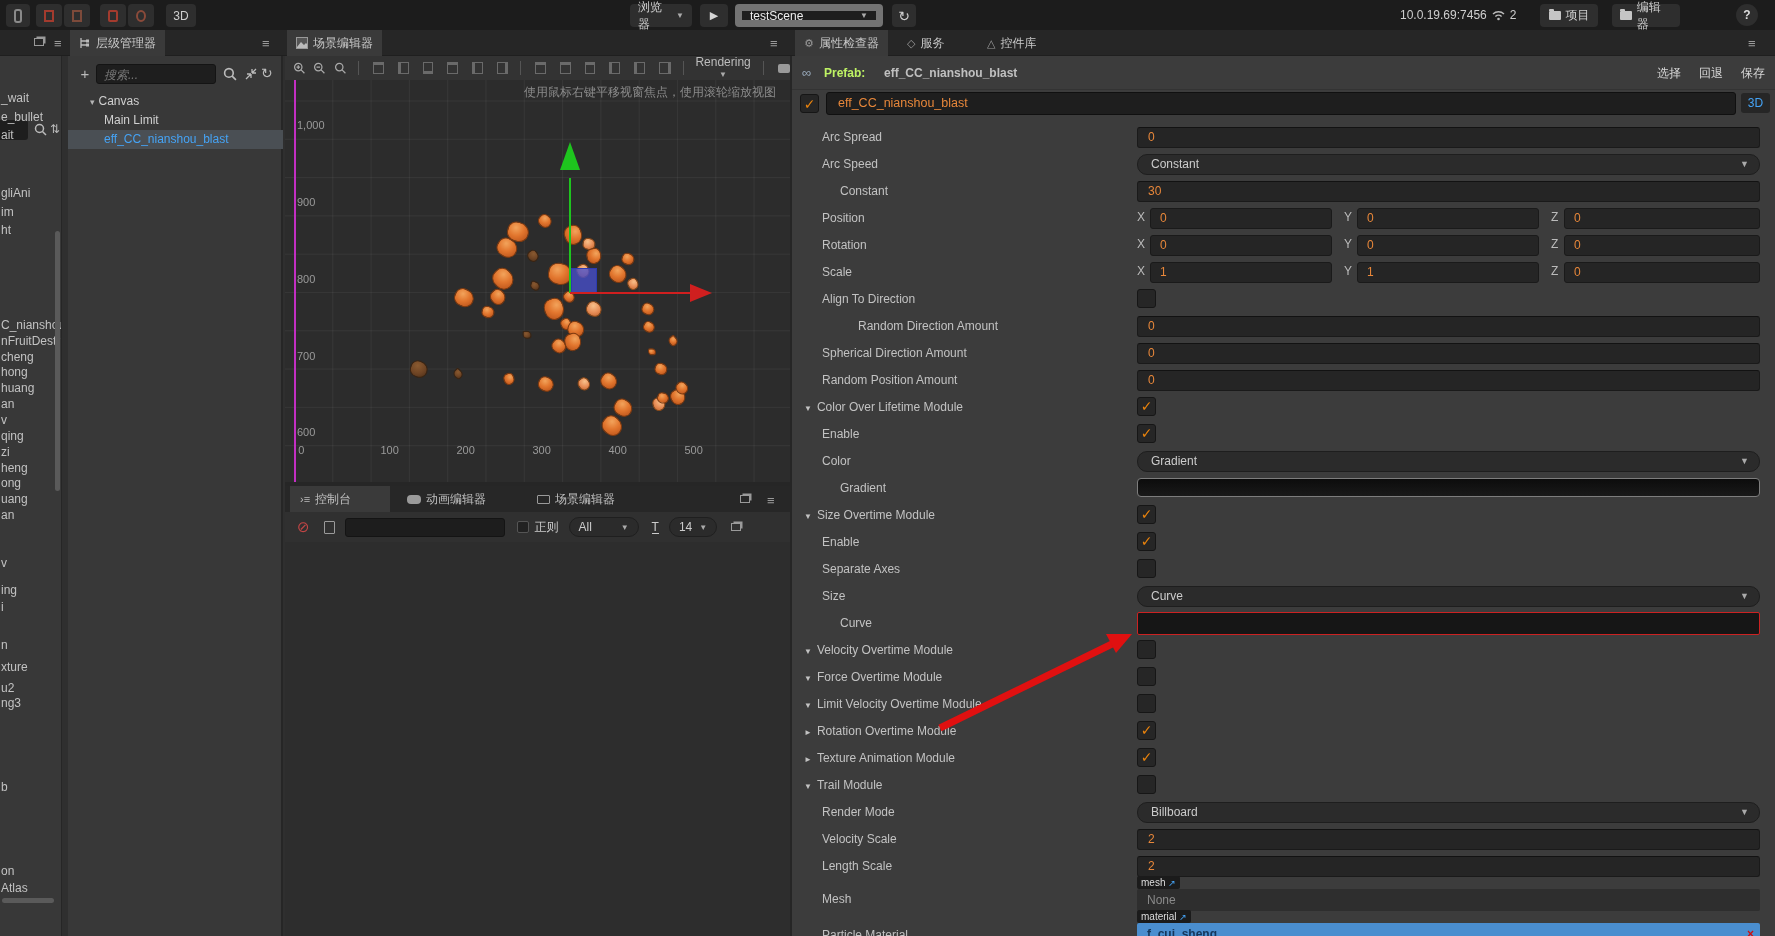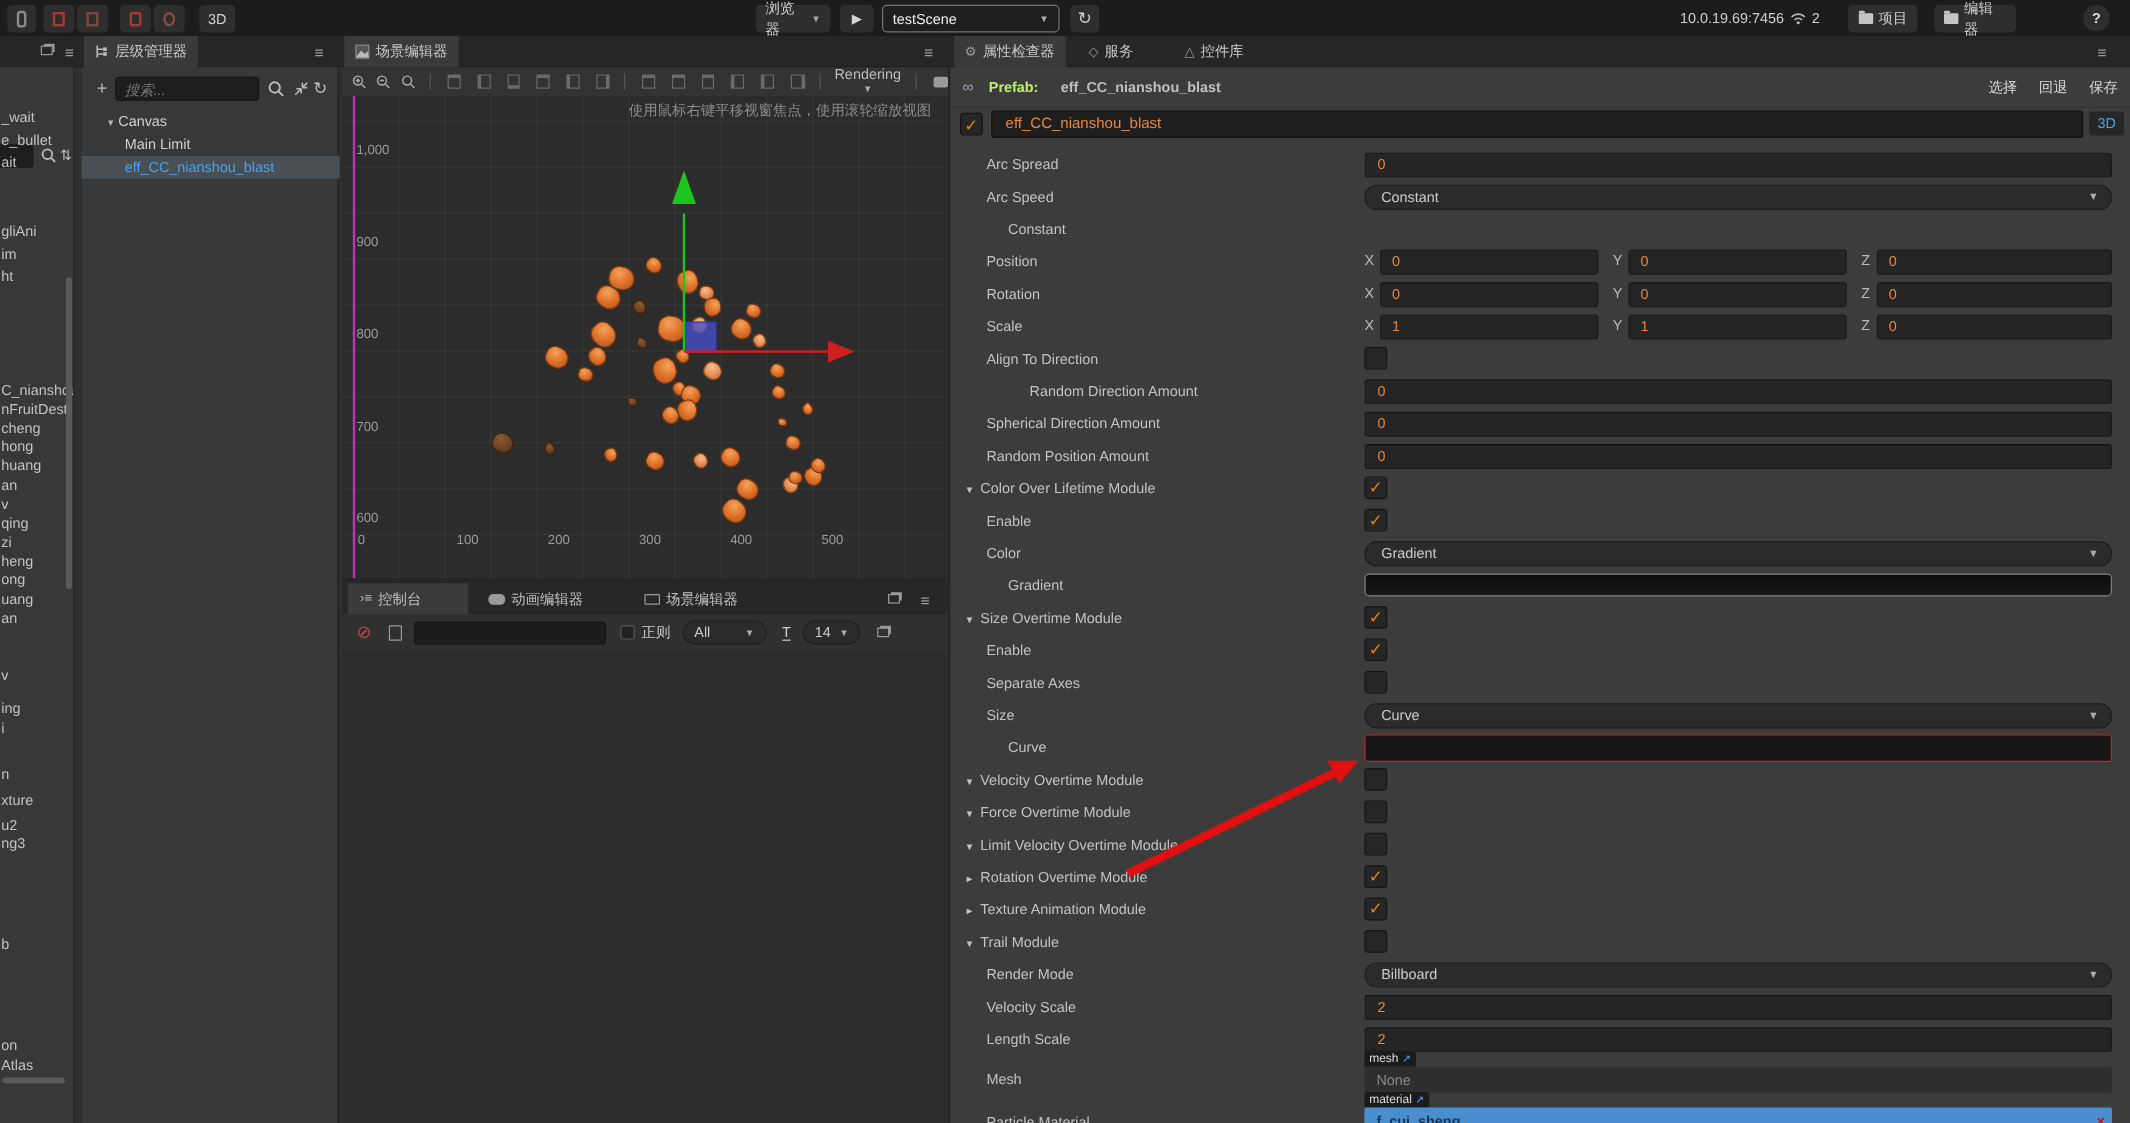--- a/index.html
+++ b/index.html
@@ -132,21 +132,21 @@
       </div>
     <div class="tb-btn" style="left:166px;width:30px;">3D</div>
 
     <div class="tb-btn" style="left:630px;width:62px;">
       <span>浏览器</span>
         <span class="ddn">▼</span>
     </div>
     <div class="tb-btn" style="left:700px;width:28px;">
         <span style="color:#d5d5d5;font-size:11px;">▶</span>
       </div>
-    <div class="tb-btn" style="left:735px;width:148px;background:#1e1e1e;border:1px solid #737373;justify-content:space-between;">
+    <div class="tb-btn" style="left:735px;width:148px;background:#1e1e1e;border:7px solid #737373;justify-content:space-between;">
       <span style="color:#eee;">testScene</span>
         <span class="ddn">▼</span>
     </div>
     <div class="tb-btn" style="left:892px;width:24px;">
         <span style="font-size:14px;">↻</span>
       </div>
 
     <div class="ip-text" style="left:1400px;">
       <span>10.0.19.69:7456</span>
       <svg width="13" height="11" viewBox="0 0 13 11">
@@ -420,20 +420,23 @@
           </div>
         </div>
         <div class="irow" style="top: 95px;">
           <div class="lbl" style="left: 30px;">Arc Speed</div>
           <div class="valcol">
             <div class="sel-in">Constant<span class="caret">▼</span></div>
           </div>
         </div>
         <div class="irow" style="top: 122px;">
           <div class="lbl" style="left: 48px;">Constant</div>
+          <div class="valcol">
+            <div class="num-in">30</div>
+          </div>
         </div>
         <div class="irow" style="top: 149px;">
           <div class="lbl" style="left: 30px;">Position</div>
           <div class="valcol">
             <div class="v3" style="left: 0px; width: 207px;">
               <span class="axis">X</span>
               <div class="vin">0</div>
             </div>
             <div class="v3" style="left: 207px; width: 207px;">
               <span class="axis">Y</span>

